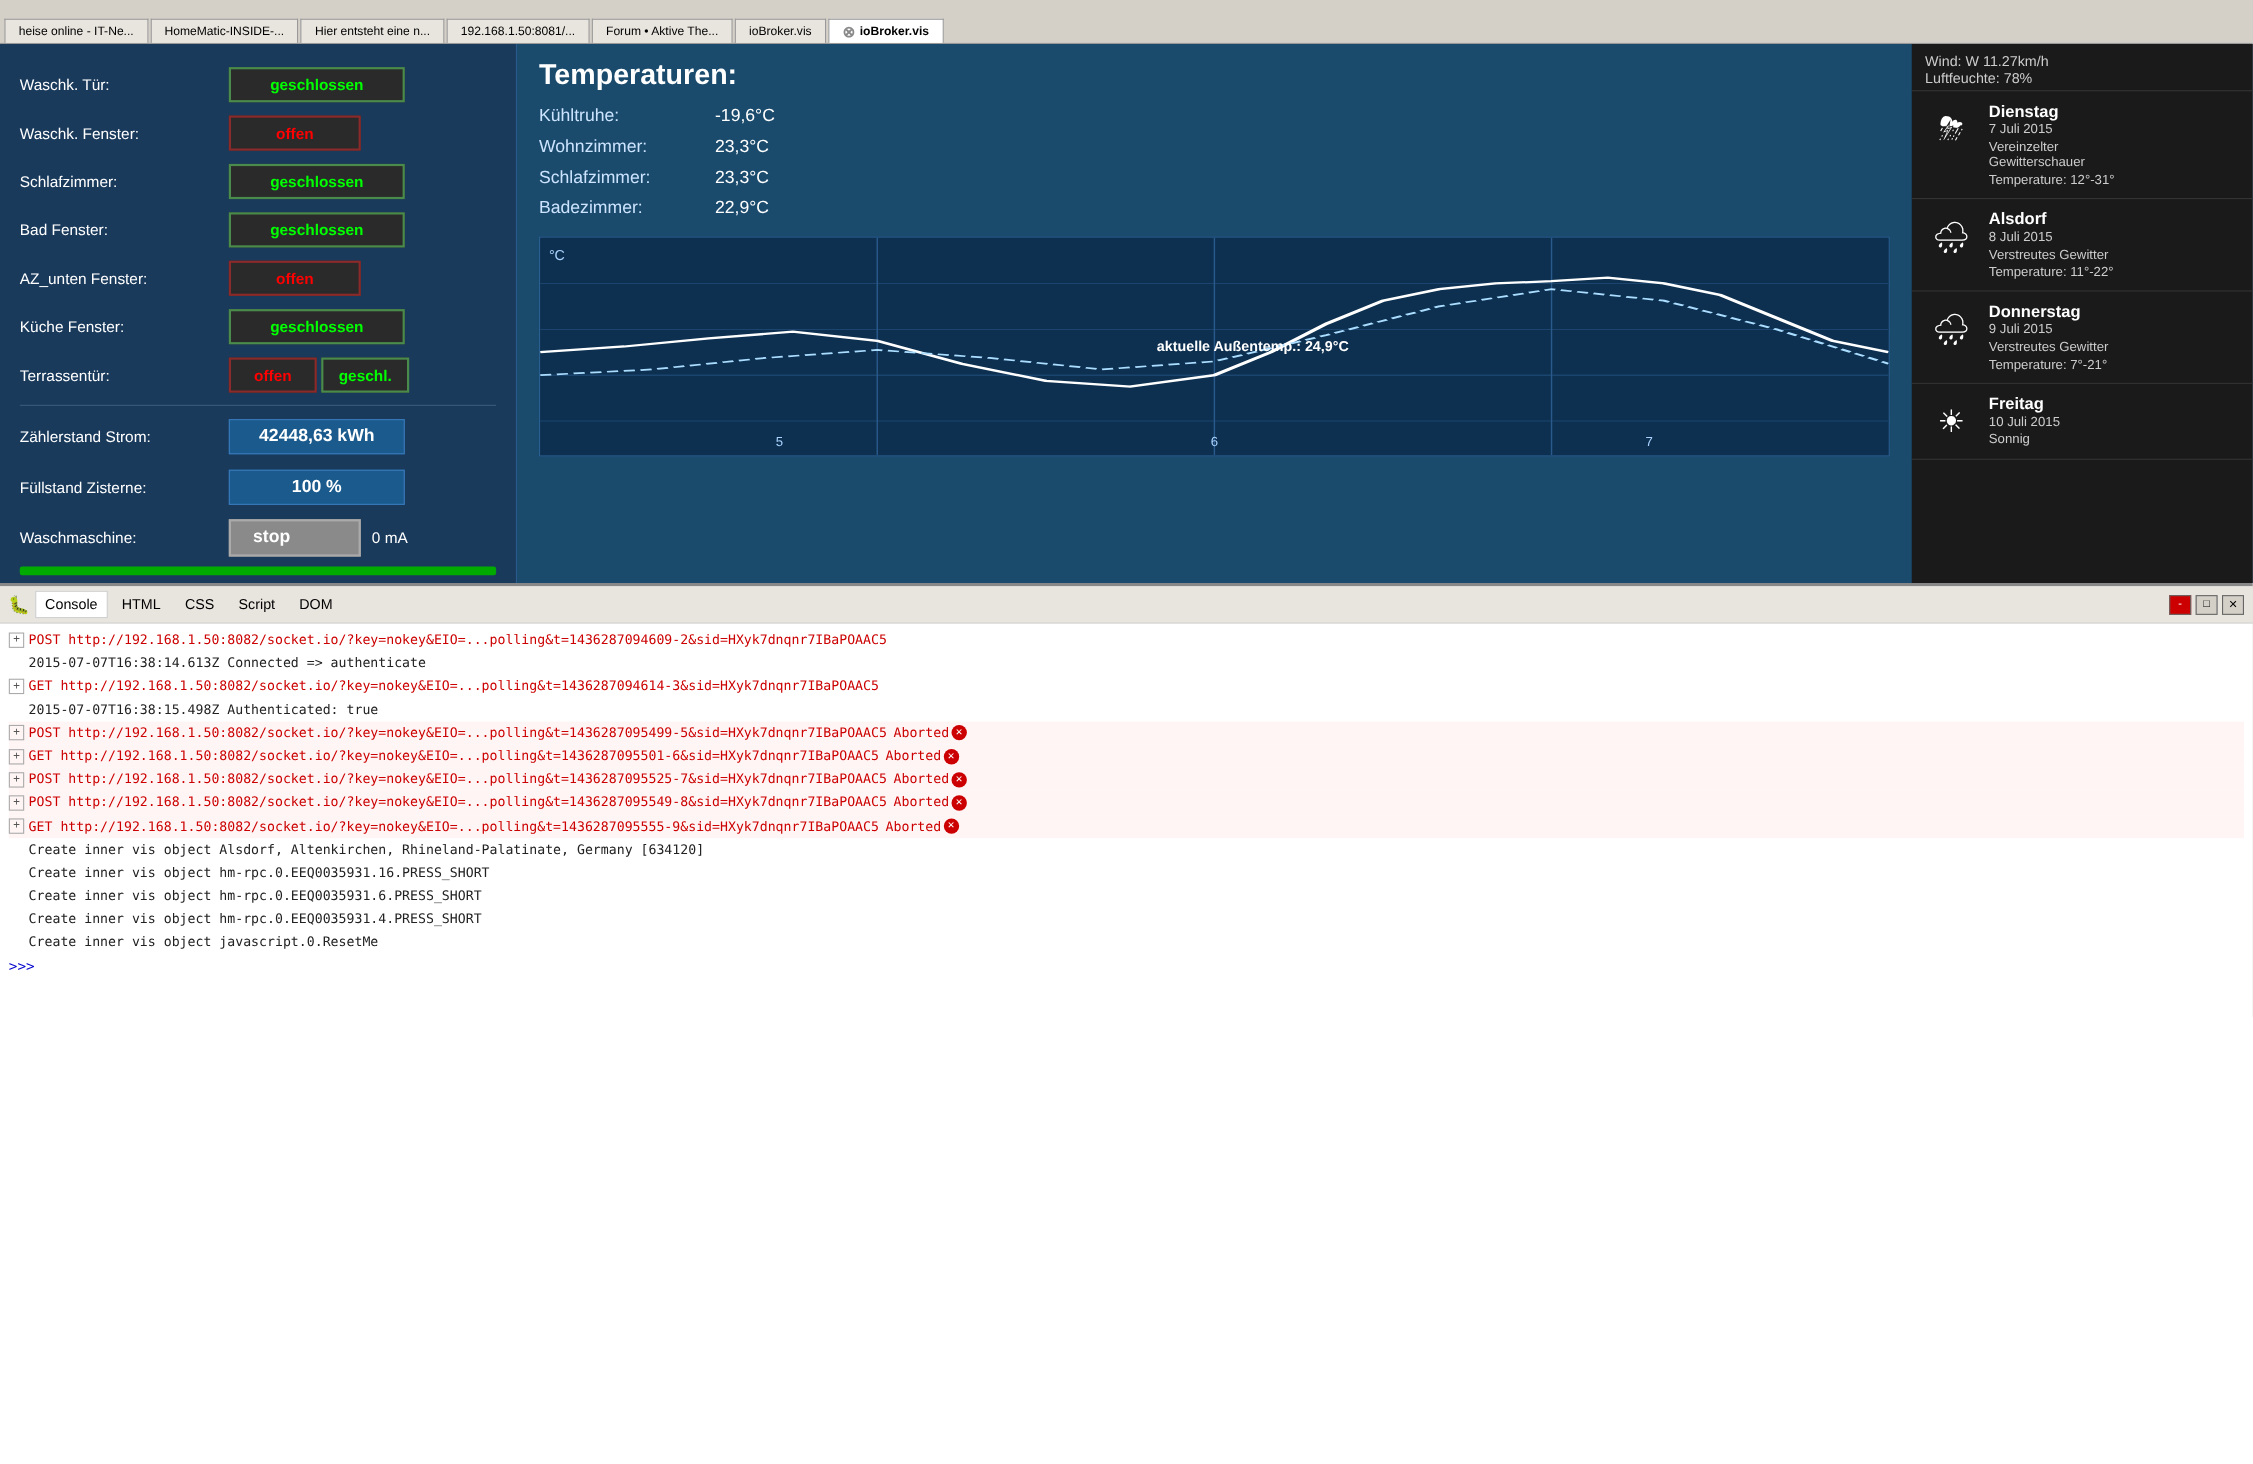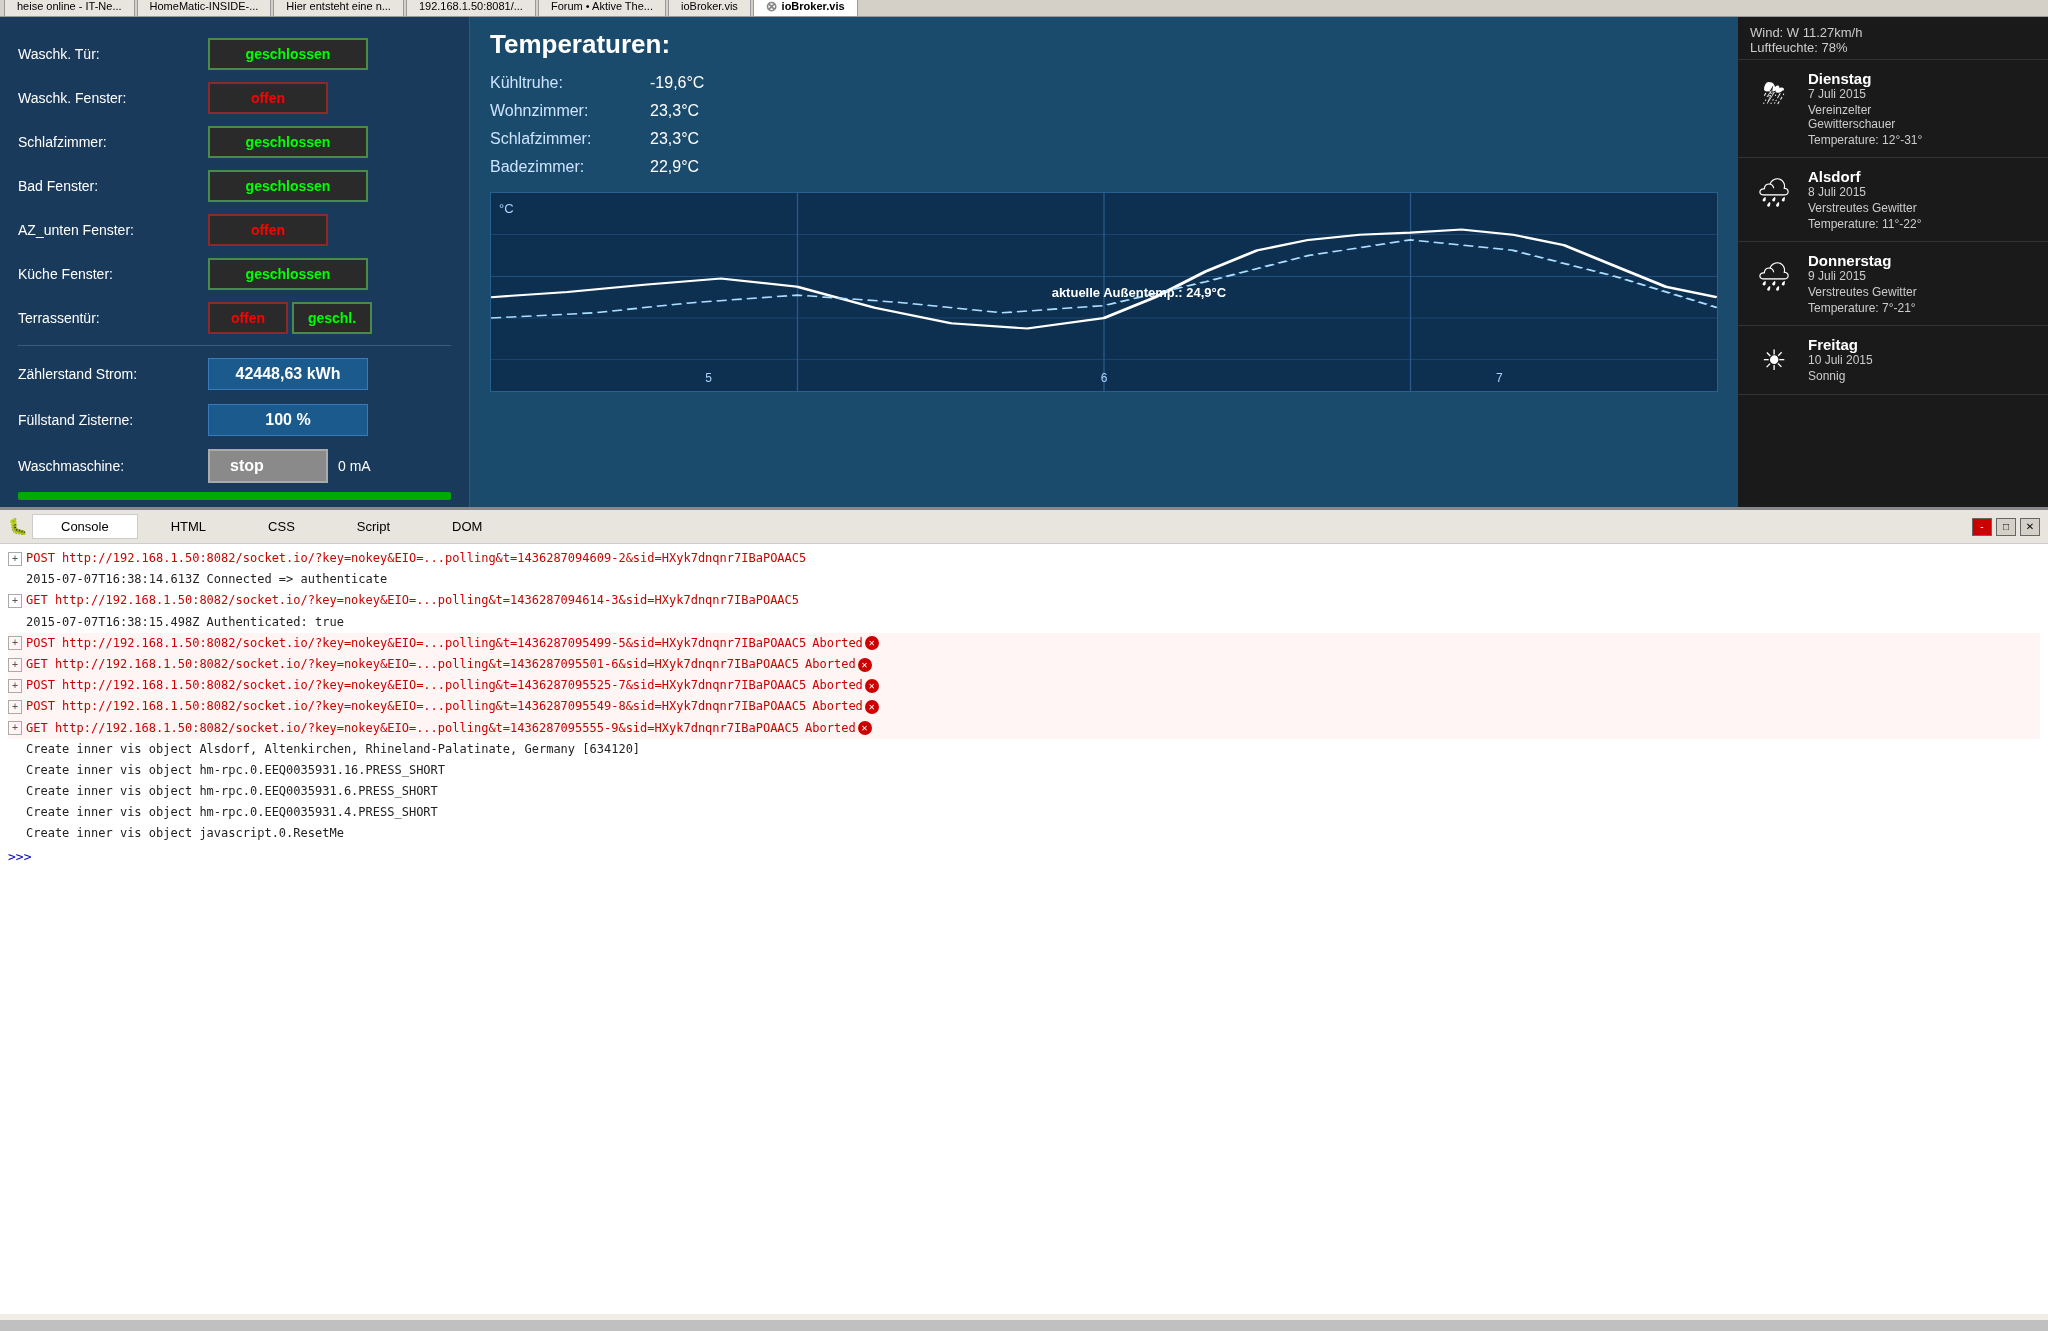--- a/index.html
+++ b/index.html
@@ -3,21 +3,21 @@
   <meta charset="utf-8">
   <style>
     * { box-sizing: border-box; margin: 0; padding: 0; }
     body { font-family: Arial, sans-serif; font-size: 13px; background: #c0c0c0; overflow: hidden; width: 2048px; height: 1331px; }
 
     
     .browser-tabs {
       display: flex;
       background: #d4d0c8;
       border-bottom: 1px solid #999;
-      height: 17px;
+      height: 40px;
       align-items: flex-end;
       padding-left: 4px;
     }
     .browser-tab {
       background: #e8e4de;
       border: 1px solid #999;
       border-bottom: none;
       padding: 4px 12px;
       font-size: 11px;
       white-space: nowrap;
@@ -278,21 +278,21 @@
       border-bottom: 1px solid #ccc;
       padding: 4px 8px;
       gap: 4px;
     }
     .devtools-icon {
       width: 20px;
       height: 20px;
       font-size: 16px;
     }
     .devtools-tab {
-      padding: 4px 28px;
+      padding: 4px 8px;
       font-size: 13px;
       cursor: pointer;
       border: 1px solid transparent;
       background: transparent;
     }
     .devtools-tab.active {
       background: #fff;
       border-color: #ccc;
     }
     .devtools-window-btns {

